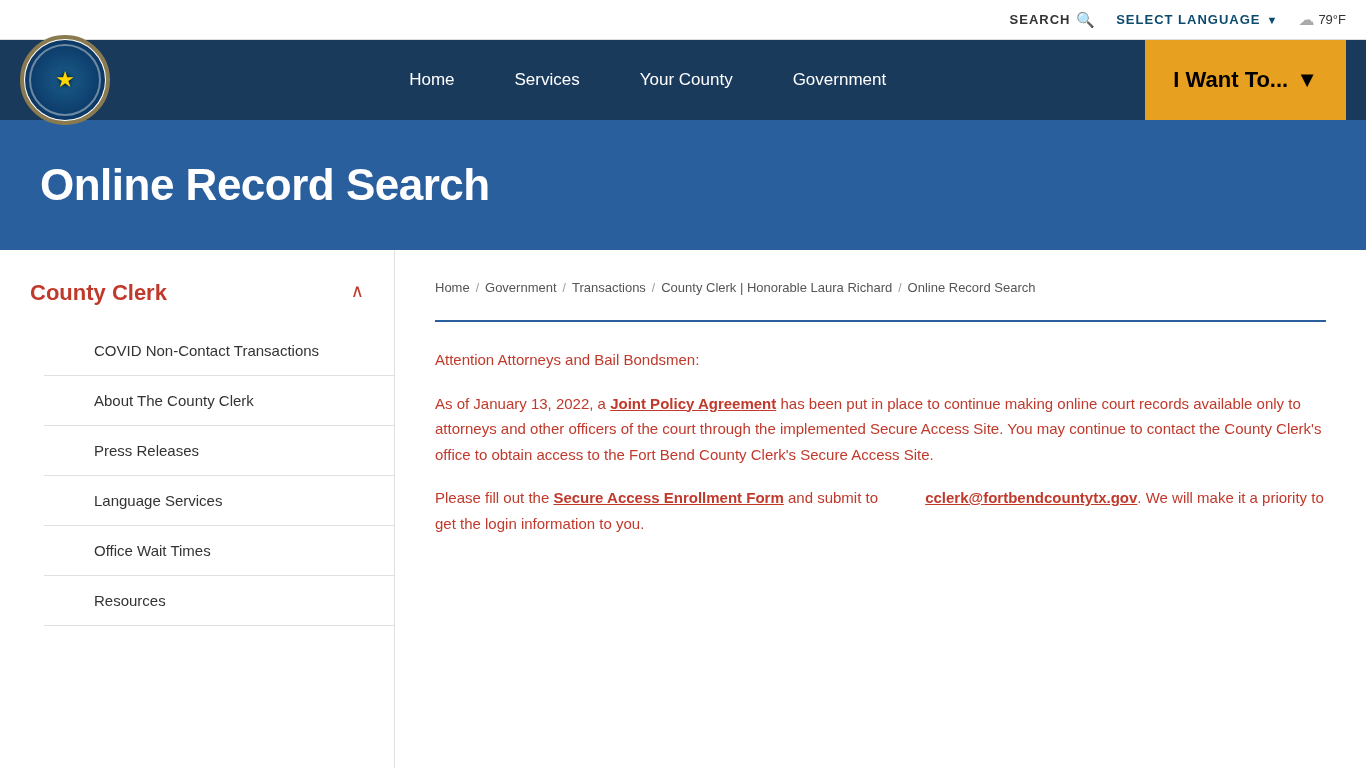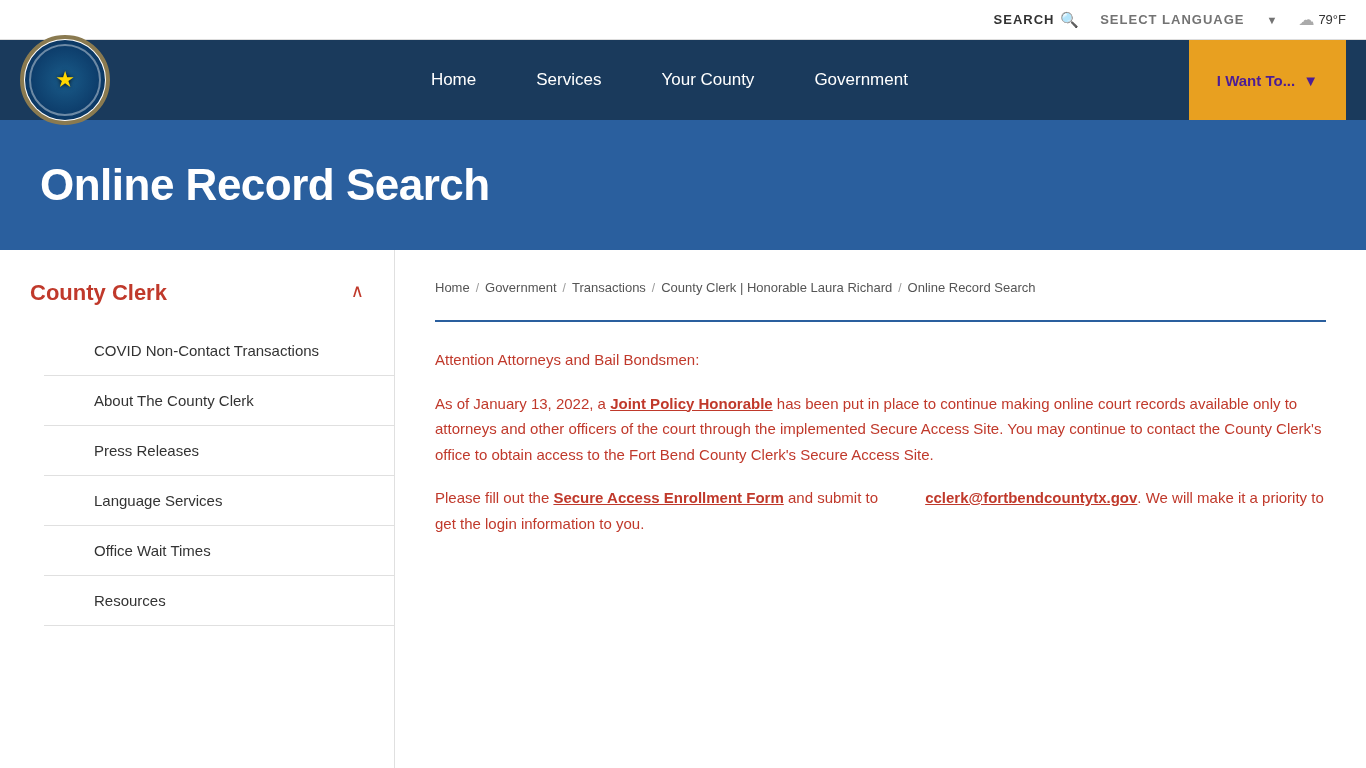--- a/index.html
+++ b/index.html
@@ -22,26 +22,26 @@
       gap: 6px;
       font-weight: bold;
       font-size: 13px;
       letter-spacing: 1px;
       cursor: pointer;
       color: #333;
     }
     .top-bar-language {
       display: flex;
       align-items: center;
-      gap: 22px;
+      gap: 6px;
       font-weight: bold;
       font-size: 13px;
       letter-spacing: 1px;
       cursor: pointer;
-      color: #737373;
+      color: #0c4a6e;
     }
     .top-bar-weather {
       display: flex;
       align-items: center;
       gap: 4px;
       font-size: 13px;
       color: #333;
     }
     .search-icon-unicode { font-size: 15px; }
     .dropdown-arrow { font-size: 11px; }
@@ -104,22 +104,22 @@
       font-size: 17px;
       font-weight: 500;
       padding: 0 30px;
       height: 80px;
       display: flex;
       align-items: center;
       cursor: pointer;
     }
     .nav-iwantto {
       background: #e8a020;
-      color: #4c1d95;
-      font-size: 15px;
+      color: #000000;
+      font-size: 22px;
       font-weight: 600;
       padding: 8px 28px;
       height: 80px;
       display: flex;
       align-items: center;
       gap: 8px;
       cursor: pointer;
       margin-left: auto;
     }
 
@@ -312,21 +312,21 @@
       <span class="breadcrumb-current">Online Record Search</span>
     </nav>
 
     <hr class="content-divider">
 
     <p class="body-text">
       <span>Attention Attorneys and Bail Bondsmen:</span>
     </p>
 
     <p class="body-text">
-      <span>As of January 13, 2022, a </span><a class="link bold-link">Joint Policy Honorable</a><span> has been put in place to continue making online court records available only to attorneys and other officers of the court through the implemented Secure Access Site. You may continue to contact the County Clerk's office to obtain access to the Fort Bend County Clerk's Secure Access Site.</span>
+      <span>As of January 13, 2022, a </span><a class="link bold-link">Joint Policy Agreement</a><span> has been put in place to continue making online court records available only to attorneys and other officers of the court through the implemented Secure Access Site. You may continue to contact the County Clerk's office to obtain access to the Fort Bend County Clerk's Secure Access Site.</span>
     </p>
 
     <p class="body-text">
       <span>Please fill out the </span><a class="link bold-link">Secure Access Enrollment Form</a><span> and submit to </span><a class="email-link bold-link">cclerk@fortbendcountytx.gov</a><span>.  We will make it a priority to get the login information to you.</span>
     </p>
 
   </main>
 
 </div>
 

